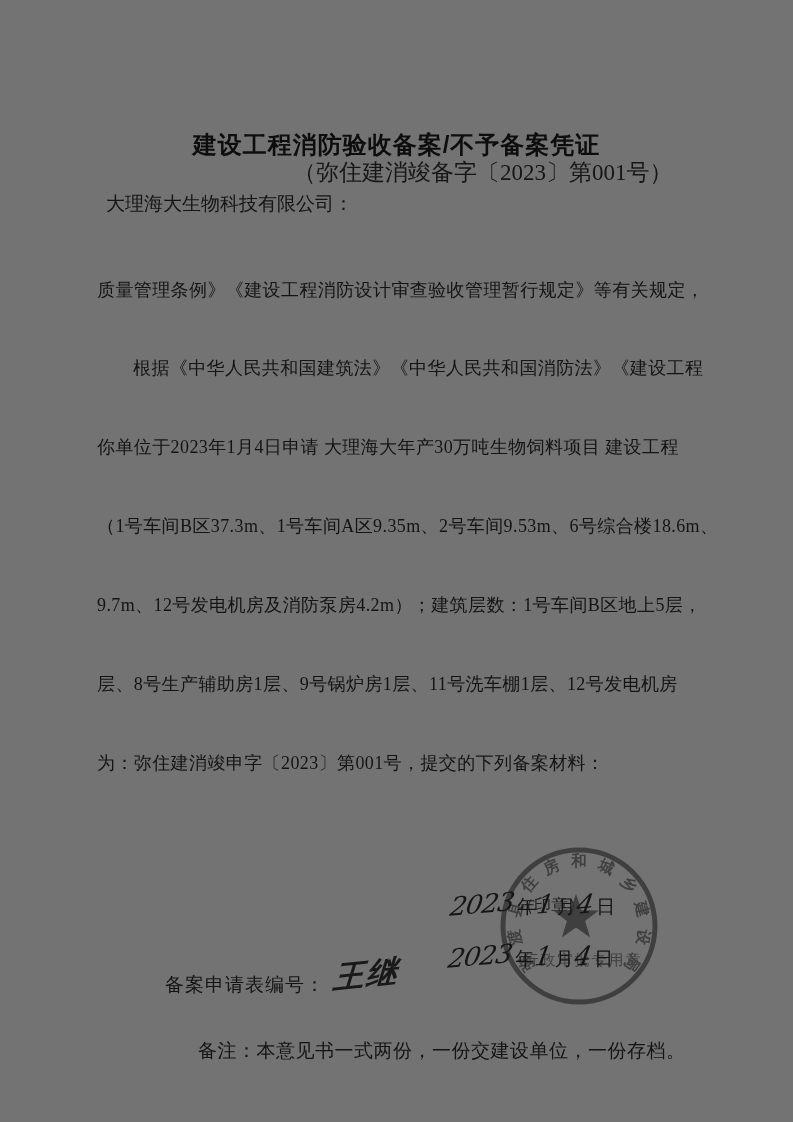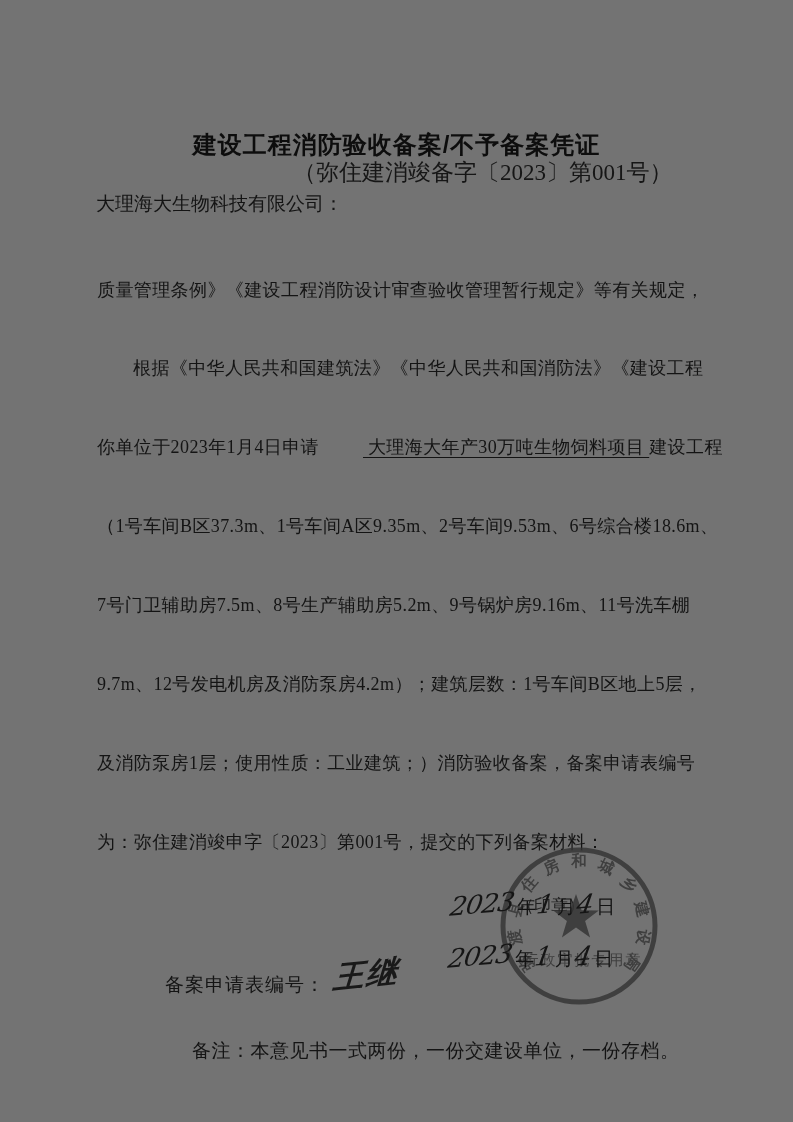--- a/index.html
+++ b/index.html
@@ -12,34 +12,33 @@
     position:absolute; top:129px; left:0; width:793px; text-align:center;
     font-family:"Liberation Sans","DejaVu Sans",sans-serif;
     font-weight:bold; font-size:24px; letter-spacing:1px; color:#0d0d0d;
     white-space:pre;
   }
   .doc-number{
     position:absolute; top:157px; left:293px;
     font-size:23px; white-space:pre; color:#161616;
   }
   .addressee{
-    position:absolute; top:191px; left:96px;
+    position:absolute; top:191px; left:106px;
     font-size:19px; white-space:pre; color:#141414;
   }
   .body-block{
     position:absolute; top:224px; left:97px; width:640px;
     font-size:18px; line-height:26.3px; letter-spacing:0.4px;
     white-space:pre; color:#141414;
   }
   .bl{height:26.3px; overflow:visible;}
   .ind-para{padding-left:36px;}
   .ul{
-    text-decoration:underline; text-underline-offset:4px;
+    text-underline-offset:4px;
     text-decoration-thickness:1.2px;
-    margin-left:44px;
   }
   .sign-row{
     position:absolute; top:938px; left:142px; font-size:19px;
     letter-spacing:1px; white-space:pre; z-index:3; color:#141414;
   }
   .hw-sig{
     display:inline-block; margin-left:8px; position:relative; top:-6px;
     font-family:"DejaVu Serif",serif; font-style:italic; font-weight:bold;
     font-size:31px; letter-spacing:2px; color:#191919;
     transform:rotate(-6deg) skewX(-10deg);
@@ -58,43 +57,42 @@
   }
   .date-row-1{top:889px; left:451px;}
   .date-row-2{top:941px; left:449px;}
   .hw-num{
     font-family:"DejaVu Serif",serif; font-style:italic; font-size:26px;
     display:inline-block; transform:skewX(-14deg) rotate(-5deg);
     letter-spacing:-1px; color:#151515;
   }
   .pr-lab{font-size:19px; margin:0 1px 0 4px;}
   .footer-note{
-    position:absolute; top:1038px; left:192px; font-size:19px;
+    position:absolute; top:1038px; left:198px; font-size:19px;
     letter-spacing:0.5px; white-space:pre; color:#141414;
   }
 </style>
 </head>
 <body>
 
 <div class="page">
 
   <div class="doc-title">建设工程消防验收备案/不予备案凭证</div>
 
   <div class="doc-number">（弥住建消竣备字〔2023〕第001号）</div>
 
   <div class="addressee">大理海大生物科技有限公司：</div>
 
   <div class="body-block">
     <div class="bl">质量管理条例》《建设工程消防设计审查验收管理暂行规定》等有关规定，</div>
     <div class="bl ind-para">根据《中华人民共和国建筑法》《中华人民共和国消防法》《建设工程</div>
     <div class="bl"><span>你单位于2023年1月4日申请</span><span class="ul"> 大理海大年产30万吨生物饲料项目 </span><span>建设工程</span></div>
     <div class="bl">（1号车间B区37.3m、1号车间A区9.35m、2号车间9.53m、6号综合楼18.6m、</div>
-    <div class="bl">7号门卫辅助房7.5m、8号生产辅助房5.2m、9号锅炉房9.16m、11号洗车棚</div>
     <div class="bl">9.7m、12号发电机房及消防泵房4.2m）；建筑层数：1号车间B区地上5层，</div>
-    <div class="bl">及消防泵房1层；使用性质：工业建筑；）消防验收备案，备案申请表编号</div>
+    <div class="bl">层、8号生产辅助房1层、9号锅炉房1层、11号洗车棚1层、12号发电机房</div>
     <div class="bl">为：弥住建消竣申字〔2023〕第001号，提交的下列备案材料：</div>
 
     
     
     
 
     
     
     
     

